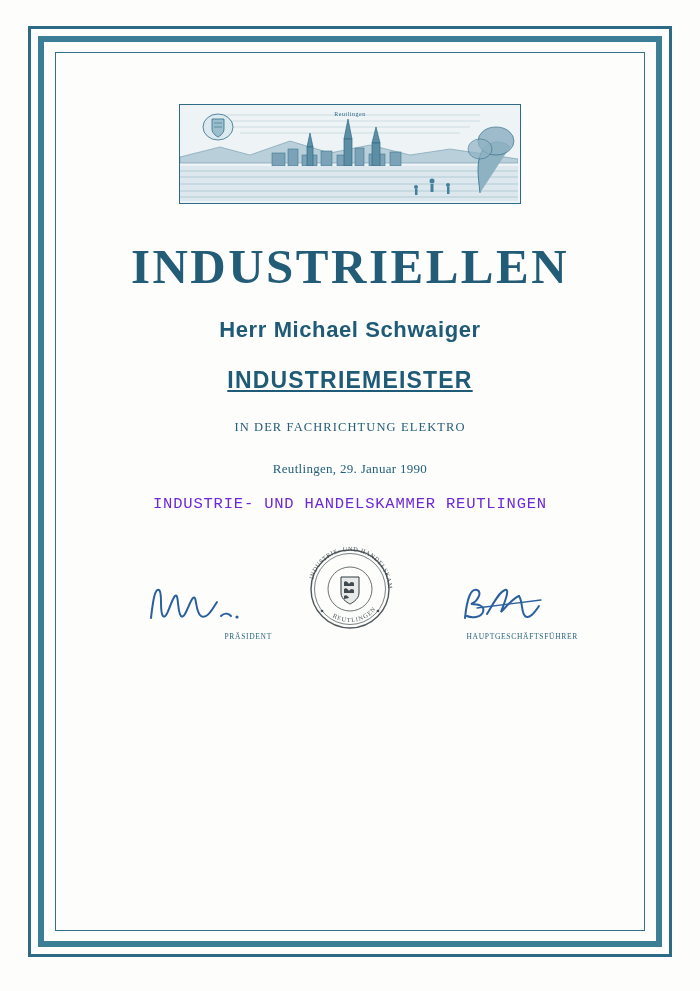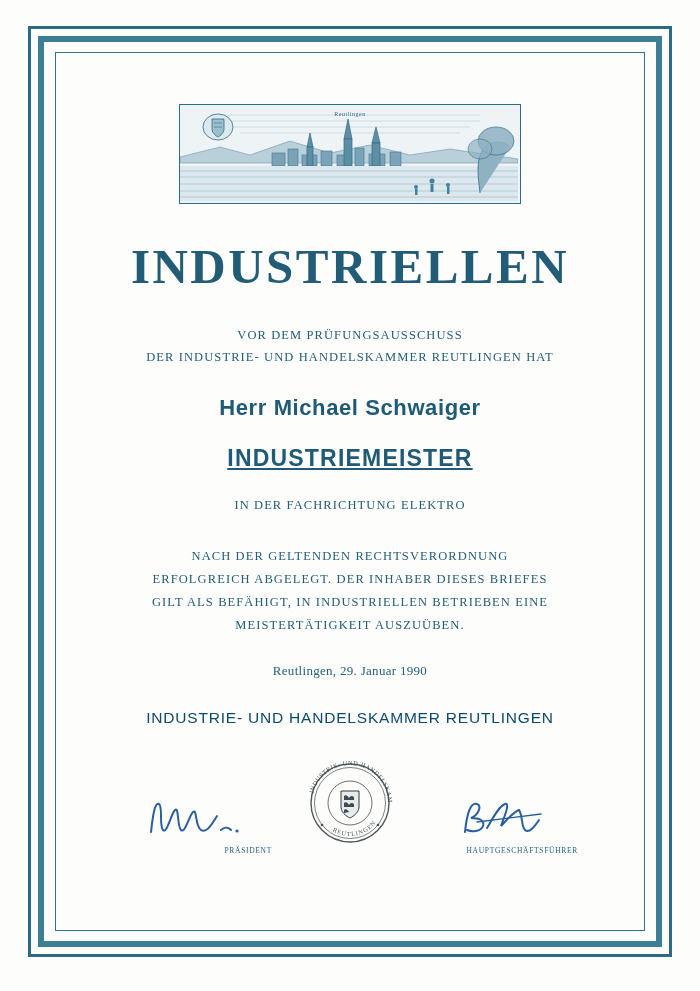--- a/index.html
+++ b/index.html
@@ -142,25 +142,25 @@
 
   .place-date {
     margin-top: 26px;
     font-size: 13px;
     letter-spacing: 0.3px;
     font-family: "Liberation Serif", serif;
     color: #23607b;
   }
 
   .issuer {
-    margin-top: 30px;
+    margin-top: 18px;
     font-size: 15.5px;
     letter-spacing: 0.8px;
-    color: #0c4a6e;
-    font-family: Liberation Sans, sans-serif;
+    color: #6d28d9;
+    font-family: Liberation Mono, monospace;
   }
 
   
   .sig-row {
     margin-top: 24px;
     display: flex;
     align-items: flex-end;
     justify-content: center;
     gap: 26px;
   }
@@ -263,38 +263,28 @@
           <path d="M34 18 L42 18 M34 22 L42 22" stroke="#2f6c86" stroke-width="0.6"></path>
         </g>
         </svg>
         <div></div>
 
       <div class="vignette-caption">Reutlingen</div>
     </div>
 
     <div class="main-title">INDUSTRIELLEN</div>
 
-    <div class="intro">
-      <div class="smallcaps">VOR DEM PRÜFUNGSAUSSCHUSS</div>
-      <div class="smallcaps">DER INDUSTRIE- UND HANDELSKAMMER  REUTLINGEN HAT</div>
-    </div>
 
     <div class="recipient">Herr Michael Schwaiger</div>
 
 
     <div class="qualification">INDUSTRIEMEISTER</div>
 
     <div class="smallcaps specialisation">IN DER FACHRICHTUNG  ELEKTRO</div>
 
-    <div class="body-text">
-      <div class="smallcaps">NACH DER GELTENDEN  RECHTSVERORDNUNG</div>
-      <div class="smallcaps">ERFOLGREICH ABGELEGT. DER INHABER DIESES BRIEFES</div>
-      <div class="smallcaps">GILT ALS BEFÄHIGT, IN INDUSTRIELLEN  BETRIEBEN  EINE</div>
-      <div class="smallcaps">MEISTERTÄTIGKEIT  AUSZUÜBEN.</div>
-    </div>
 
     <div class="place-date">Reutlingen,  29. Januar 1990</div>
 
     <div class="issuer">INDUSTRIE- UND HANDELSKAMMER REUTLINGEN</div>
 
     <div class="sig-row">
 
       <div class="sig-block">
         <div class="sig-mark">
           <svg width="120" height="50" viewBox="0 0 120 50" xmlns="http://www.w3.org/2000/svg">

